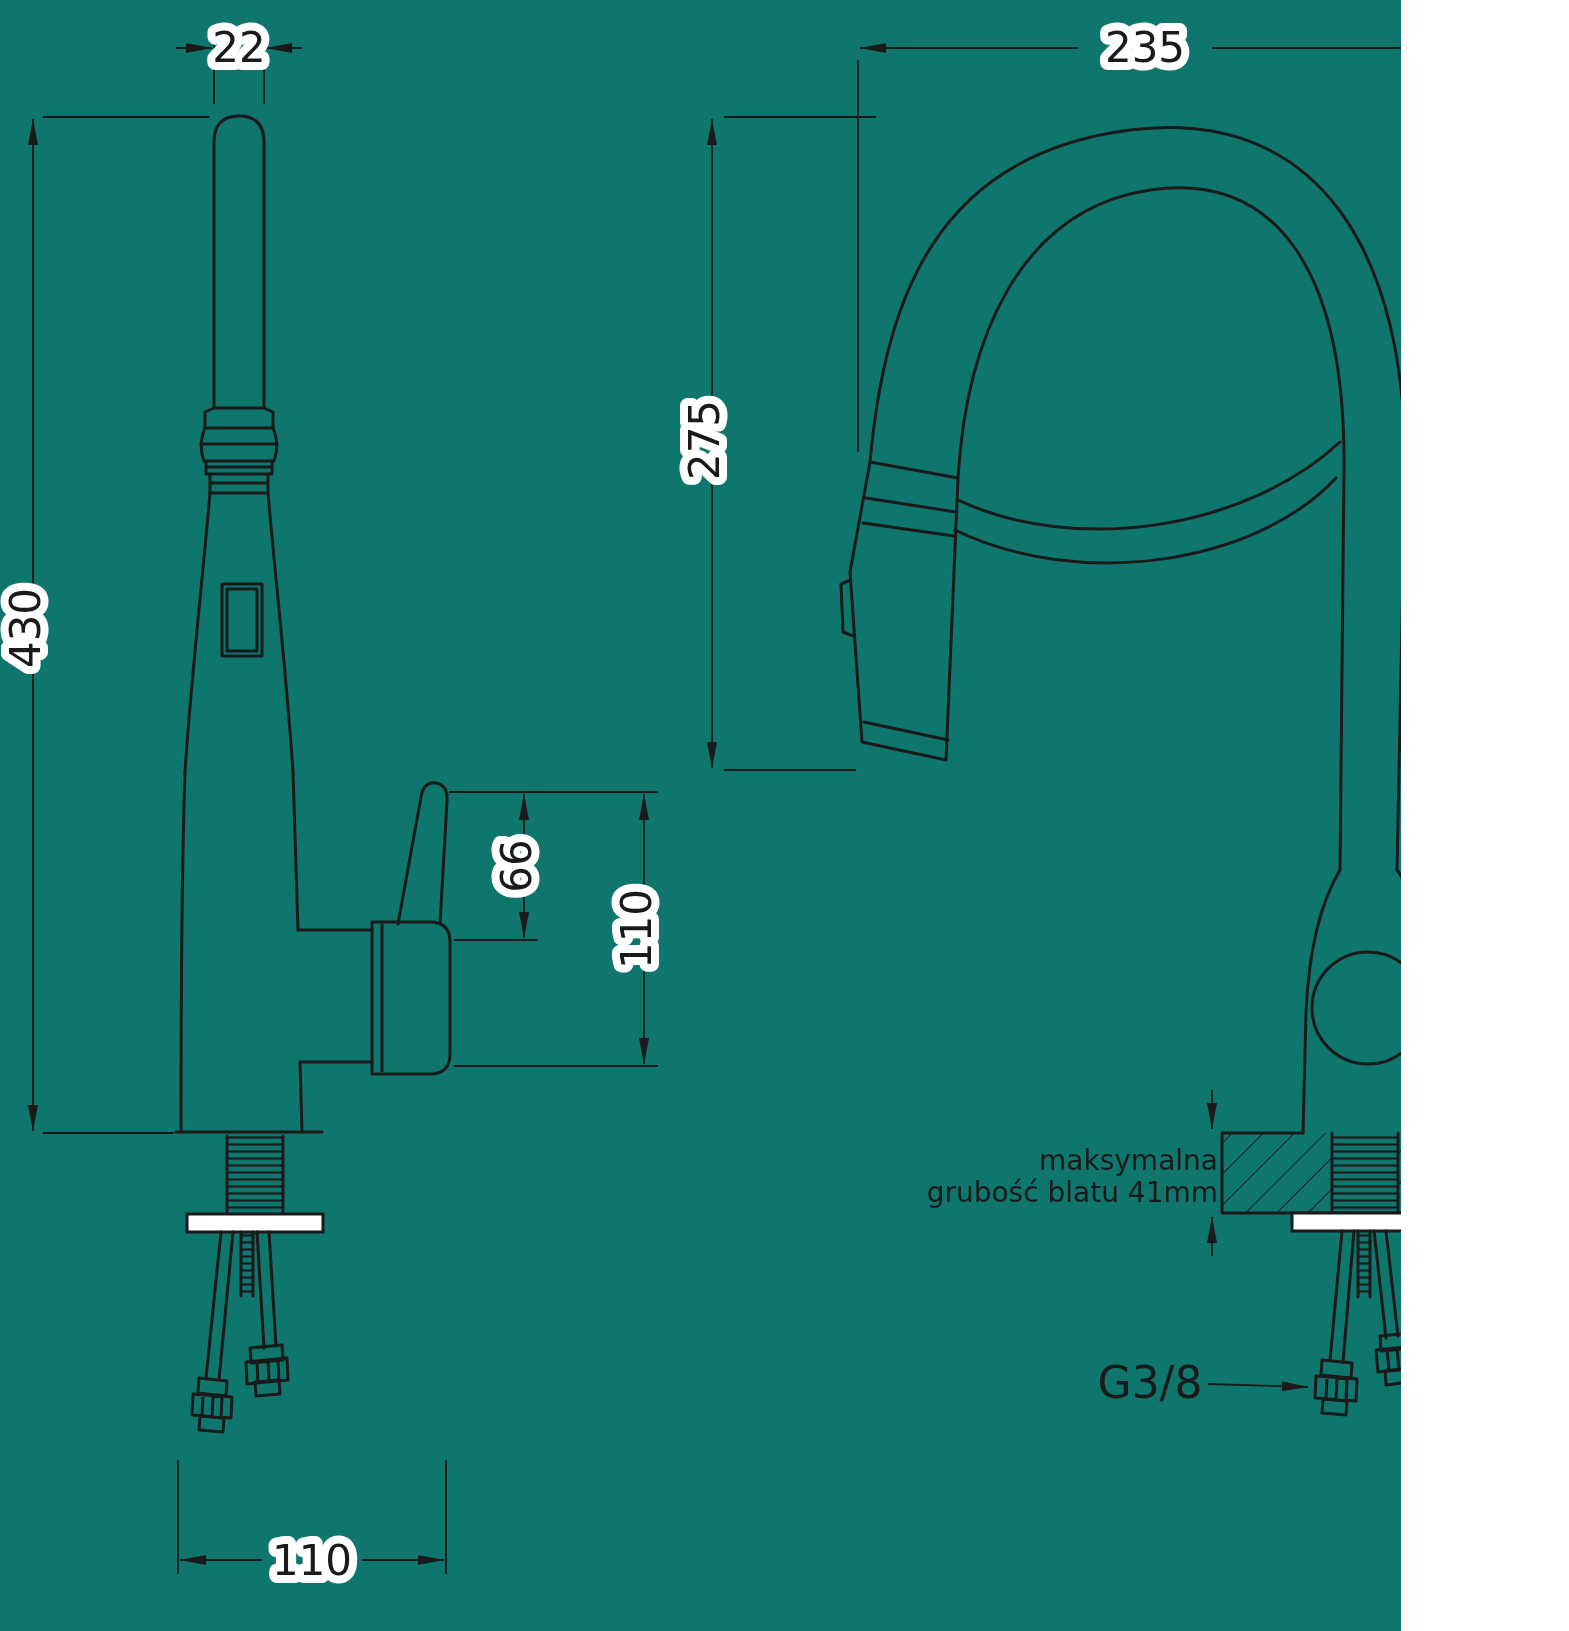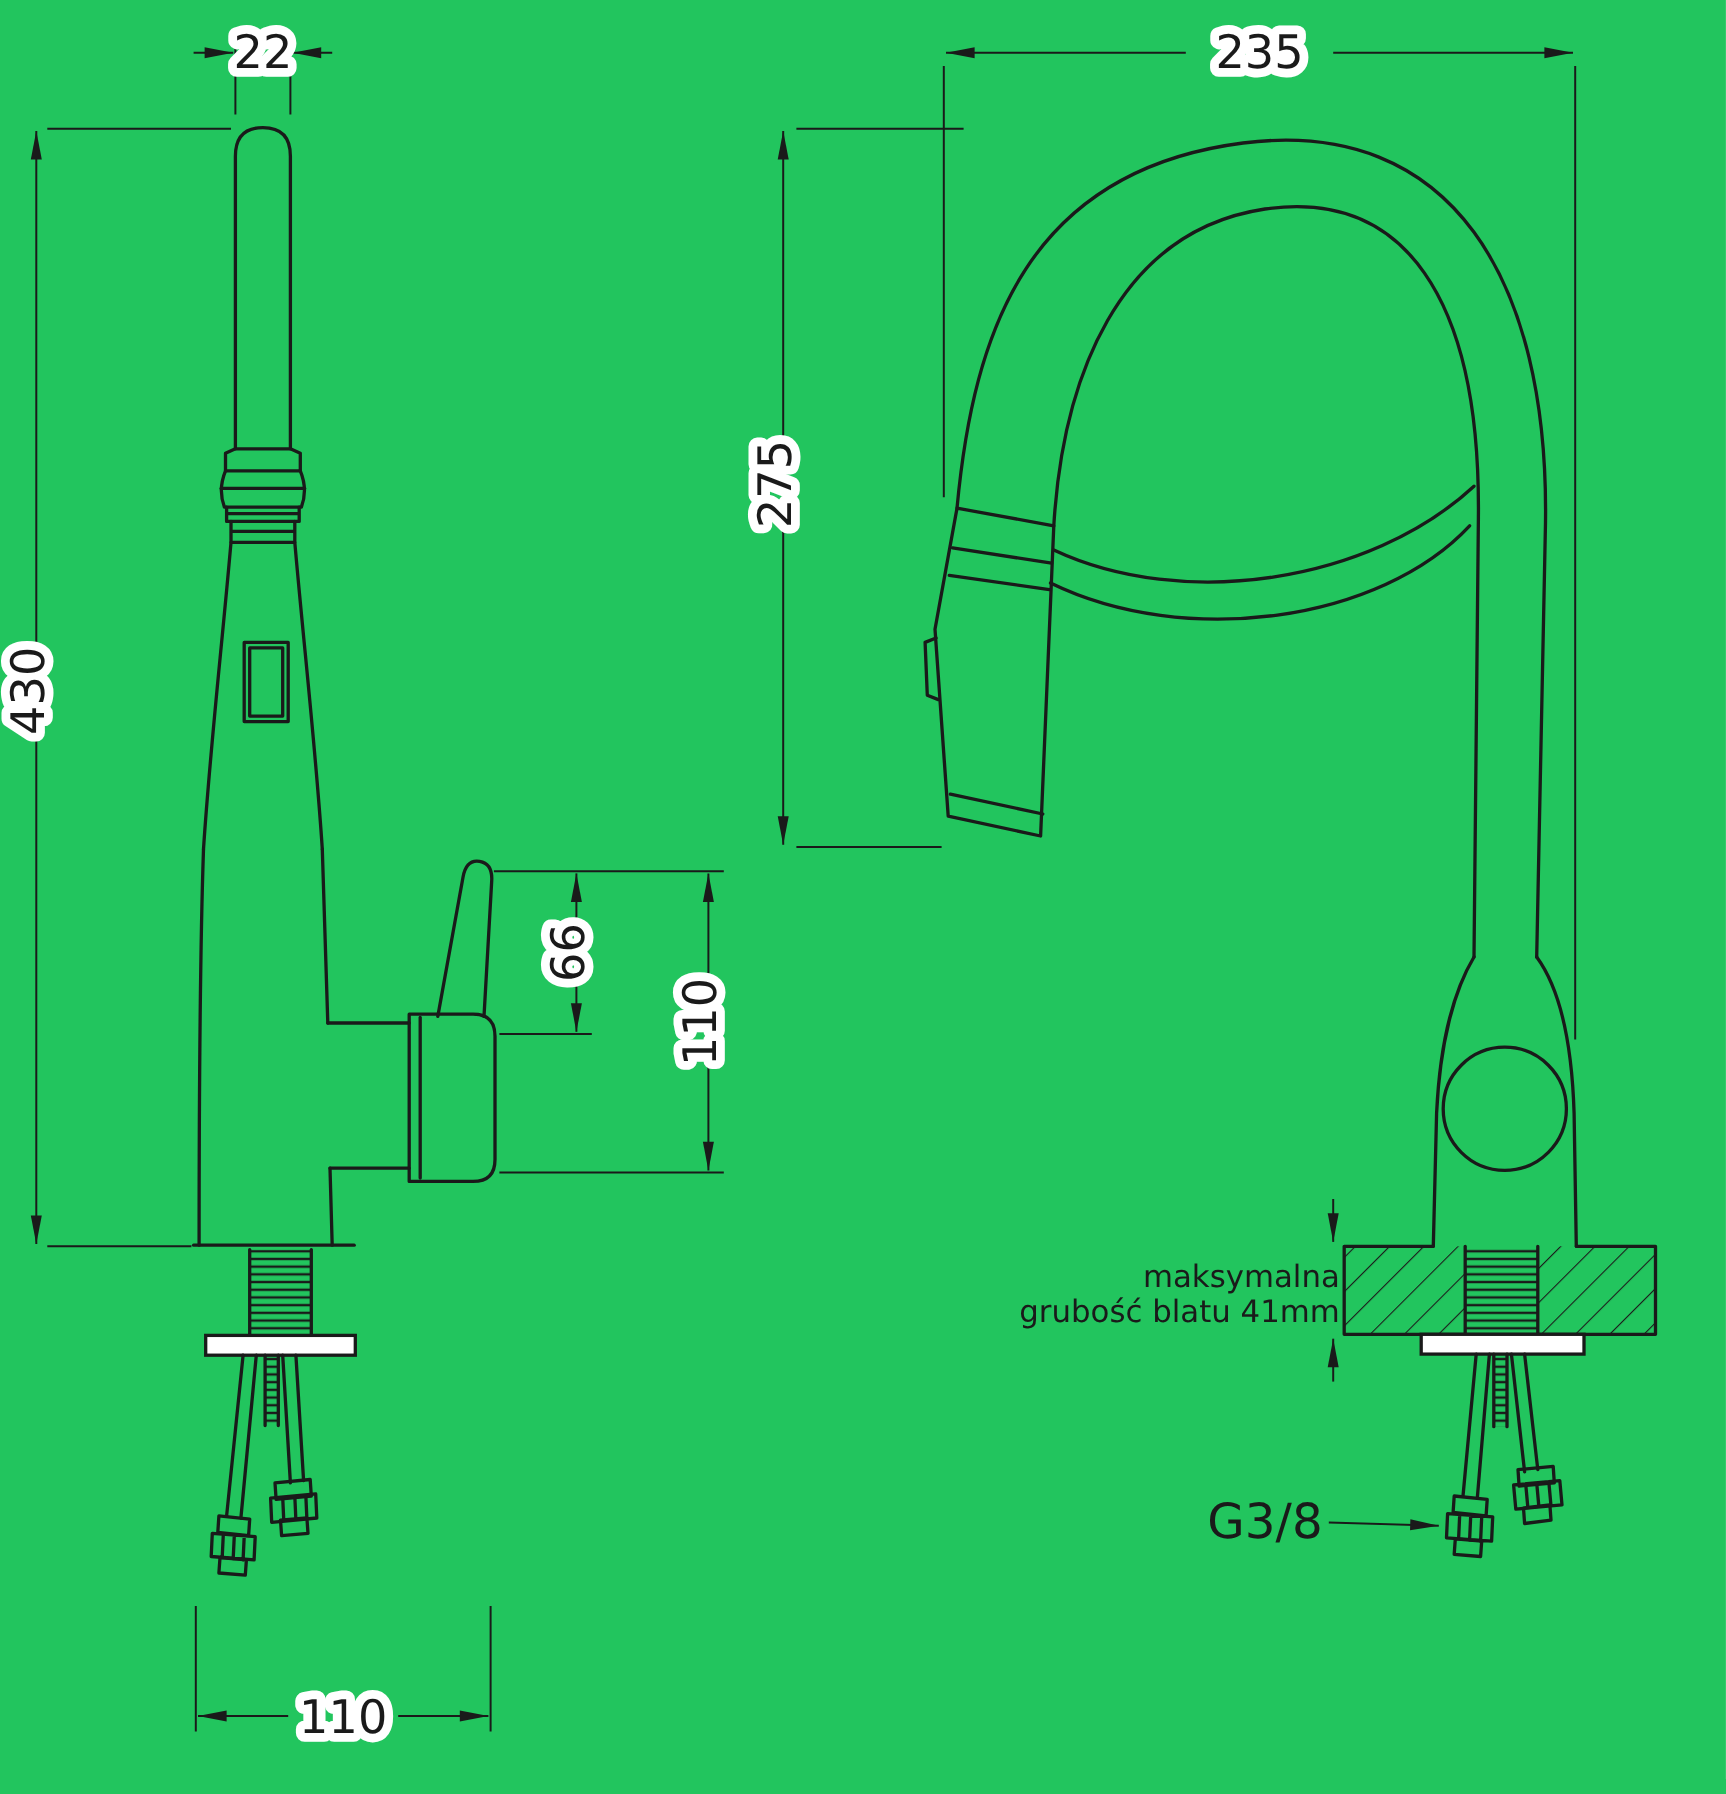--- a/index.html
+++ b/index.html
@@ -1,16 +1,16 @@
 <!DOCTYPE html>
 <html><head>
 <meta charset="utf-8">
 <style>
   html,body{margin:0;padding:0;background:#fff}
-  .stage{width:1569px;height:1631px;background:#22c55e;position:relative;overflow:hidden}
+  .stage{width:1401px;height:1631px;background:#0f766e;position:relative;overflow:hidden}
   svg{display:block}
   text{font-family:"DejaVu Sans","Liberation Sans",sans-serif;fill:#1a1a1a}
   .dim-num{font-size:42px}
   .note{font-size:28px}
   .g38{font-size:44px}
   .halo{paint-order:stroke;stroke:#fff;stroke-width:16px;stroke-linejoin:round}
   .obj{fill:none;stroke:#1a1a1a;stroke-width:3;stroke-linejoin:round;stroke-linecap:round}
   .obj-fill{fill:#fff;stroke:#1a1a1a;stroke-width:3}
   .dim{fill:none;stroke:#1a1a1a;stroke-width:1.8}
 </style>

